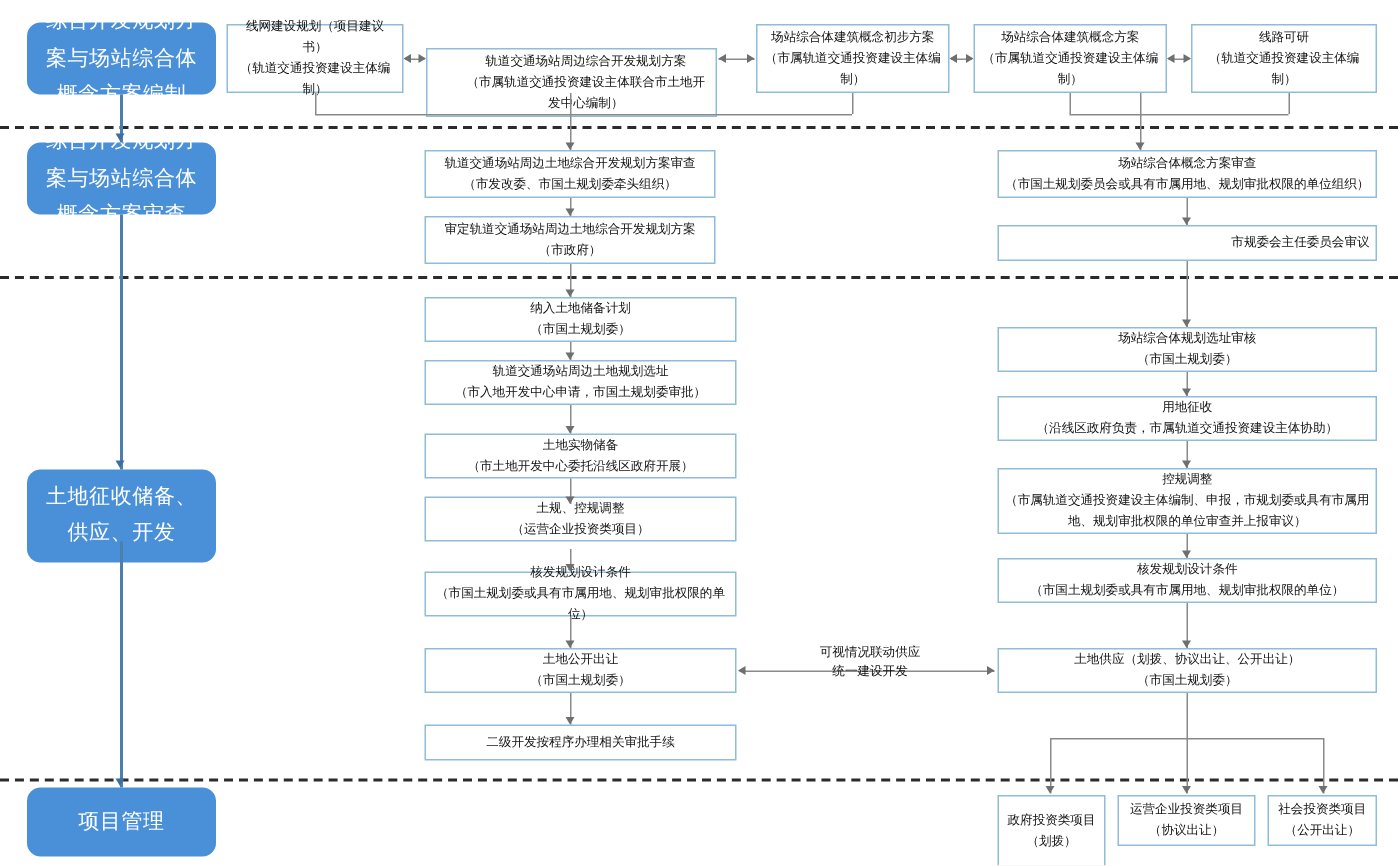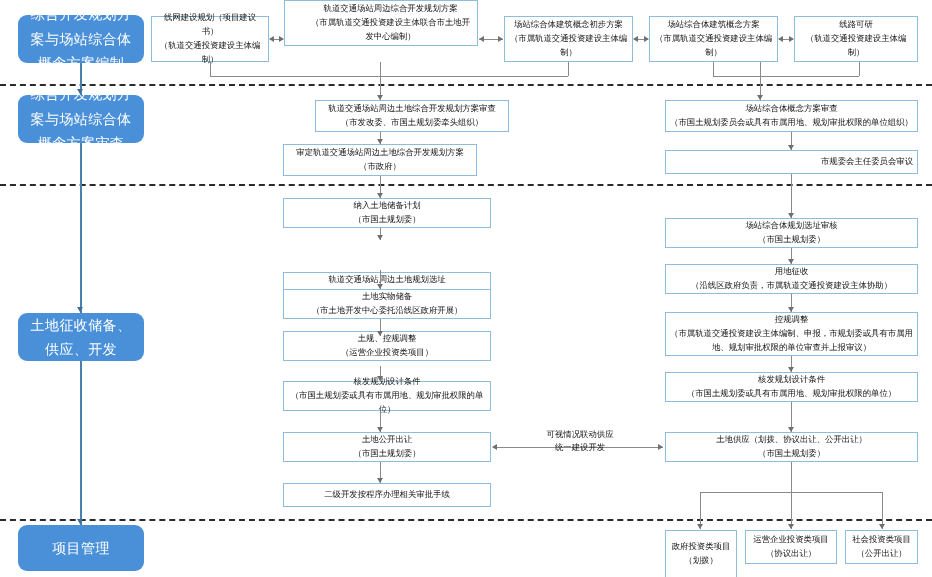--- a/index.html
+++ b/index.html
@@ -88,41 +88,41 @@
   <div class="divider" style="top:84px;"></div>
   <div class="divider" style="top:184px;"></div>
   <div class="divider" style="top:519px;"></div>
 
   <div class="stage" style="left:18px; top:15px; width:126px; height:48px;">
     <span>综合开发规划方案与场站综合体概念方案编制</span>
   </div>
   <div class="stage" style="left:18px; top:95px; width:126px; height:48px;">
     <span>综合开发规划方案与场站综合体概念方案审查</span>
   </div>
-  <div class="stage" style="left:18px; top:313px; width:126px; height:48px;">
+  <div class="stage" style="left:18px; top:313px; width:126px; height:62px;font-family:Liberation Mono, monospace;">
     <span>土地征收储备、供应、开发</span>
   </div>
   <div class="stage" style="left:18px; top:525px; width:126px; height:46px;">
     <span>项目管理</span>
   </div>
 
   <div class="ln v blue" style="left:80px; top:63px; height:32px;"></div>
   <div class="ln v blue" style="left:80px; top:143px; height:170px;"></div>
   <div class="ln v blue" style="left:80px; top:361px; height:164px;"></div>
   <div class="arrow-d blue" style="left:77px; top:89px;"></div>
   <div class="arrow-d blue" style="left:77px; top:307px;"></div>
   <div class="arrow-d blue" style="left:77px; top:519px;"></div>
 
   <div class="box" style="left:151px; top:16px; width:118px; height:46px;">
     <span>
       <span>线网建设规划（项目建议书）</span>
       <span>（轨道交通投资建设主体编制）</span>
     </span>
   </div>
-  <div class="box" style="left:284px; top:0; width:194px; height:46px;padding-left:23px;">
+  <div class="box" style="left:284px; top:32px; width:194px; height:46px;padding-left:23px;">
     <span>
       <span>轨道交通场站周边综合开发规划方案</span>
       <span>（市属轨道交通投资建设主体联合市土地开发中心编制）</span>
     </span>
   </div>
   <div class="box" style="left:504px; top:16px; width:129px; height:46px;">
     <span>
       <span>场站综合体建筑概念初步方案</span>
       <span>（市属轨道交通投资建设主体编制）</span>
     </span>
@@ -162,21 +162,21 @@
   <div class="ln h" style="left:380px; top:76px; width:188px;"></div>
   <div class="ln v" style="left:380px; top:62px; width:1px; height:38px;"></div>
   <div class="arrow-d" style="left:377px; top:95px;"></div>
 
   <div class="ln v" style="left:713px; top:62px; width:1px; height:14px;"></div>
   <div class="ln h" style="left:713px; top:76px; width:146px;"></div>
   <div class="ln v" style="left:859px; top:62px; width:1px; height:14px;"></div>
   <div class="ln v" style="left:760px; top:62px; width:1px; height:38px;"></div>
   <div class="arrow-d" style="left:757px; top:95px;"></div>
 
-  <div class="box" style="left:283px; top:100px; width:194px; height:32px;margin-left:32px;">
+  <div class="box" style="left:283px; top:100px; width:194px; height:32px;">
     <span>
       <span>轨道交通场站周边土地综合开发规划方案审查</span>
       <span>（市发改委、市国土规划委牵头组织）</span>
     </span>
   </div>
   <div class="box" style="left:283px; top:144px; width:194px; height:32px;">
     <span>
       <span>审定轨道交通场站周边土地综合开发规划方案</span>
       <span>（市政府）</span>
     </span>
@@ -202,21 +202,21 @@
   <div class="arrow-d" style="left:377px; top:193px;"></div>
   <div class="ln v" style="left:791px; top:174px; width:1px; height:44px;"></div>
   <div class="arrow-d" style="left:788px; top:213px;"></div>
 
   <div class="box" style="left:283px; top:198px; width:208px; height:30px;">
     <span>
       <span>纳入土地储备计划</span>
       <span>（市国土规划委）</span>
     </span>
   </div>
-  <div class="box" style="left:283px; top:240px; width:208px; height:30px;margin-top:32px;">
+  <div class="box" style="left:283px; top:240px; width:208px; height:30px;">
     <span>
       <span>轨道交通场站周边土地规划选址</span>
       <span>（市入地开发中心申请，市国土规划委审批）</span>
     </span>
   </div>
   <div class="box" style="left:283px; top:289px; width:208px; height:30px;">
     <span>
       <span>土地实物储备</span>
       <span>（市土地开发中心委托沿线区政府开展）</span>
     </span>

